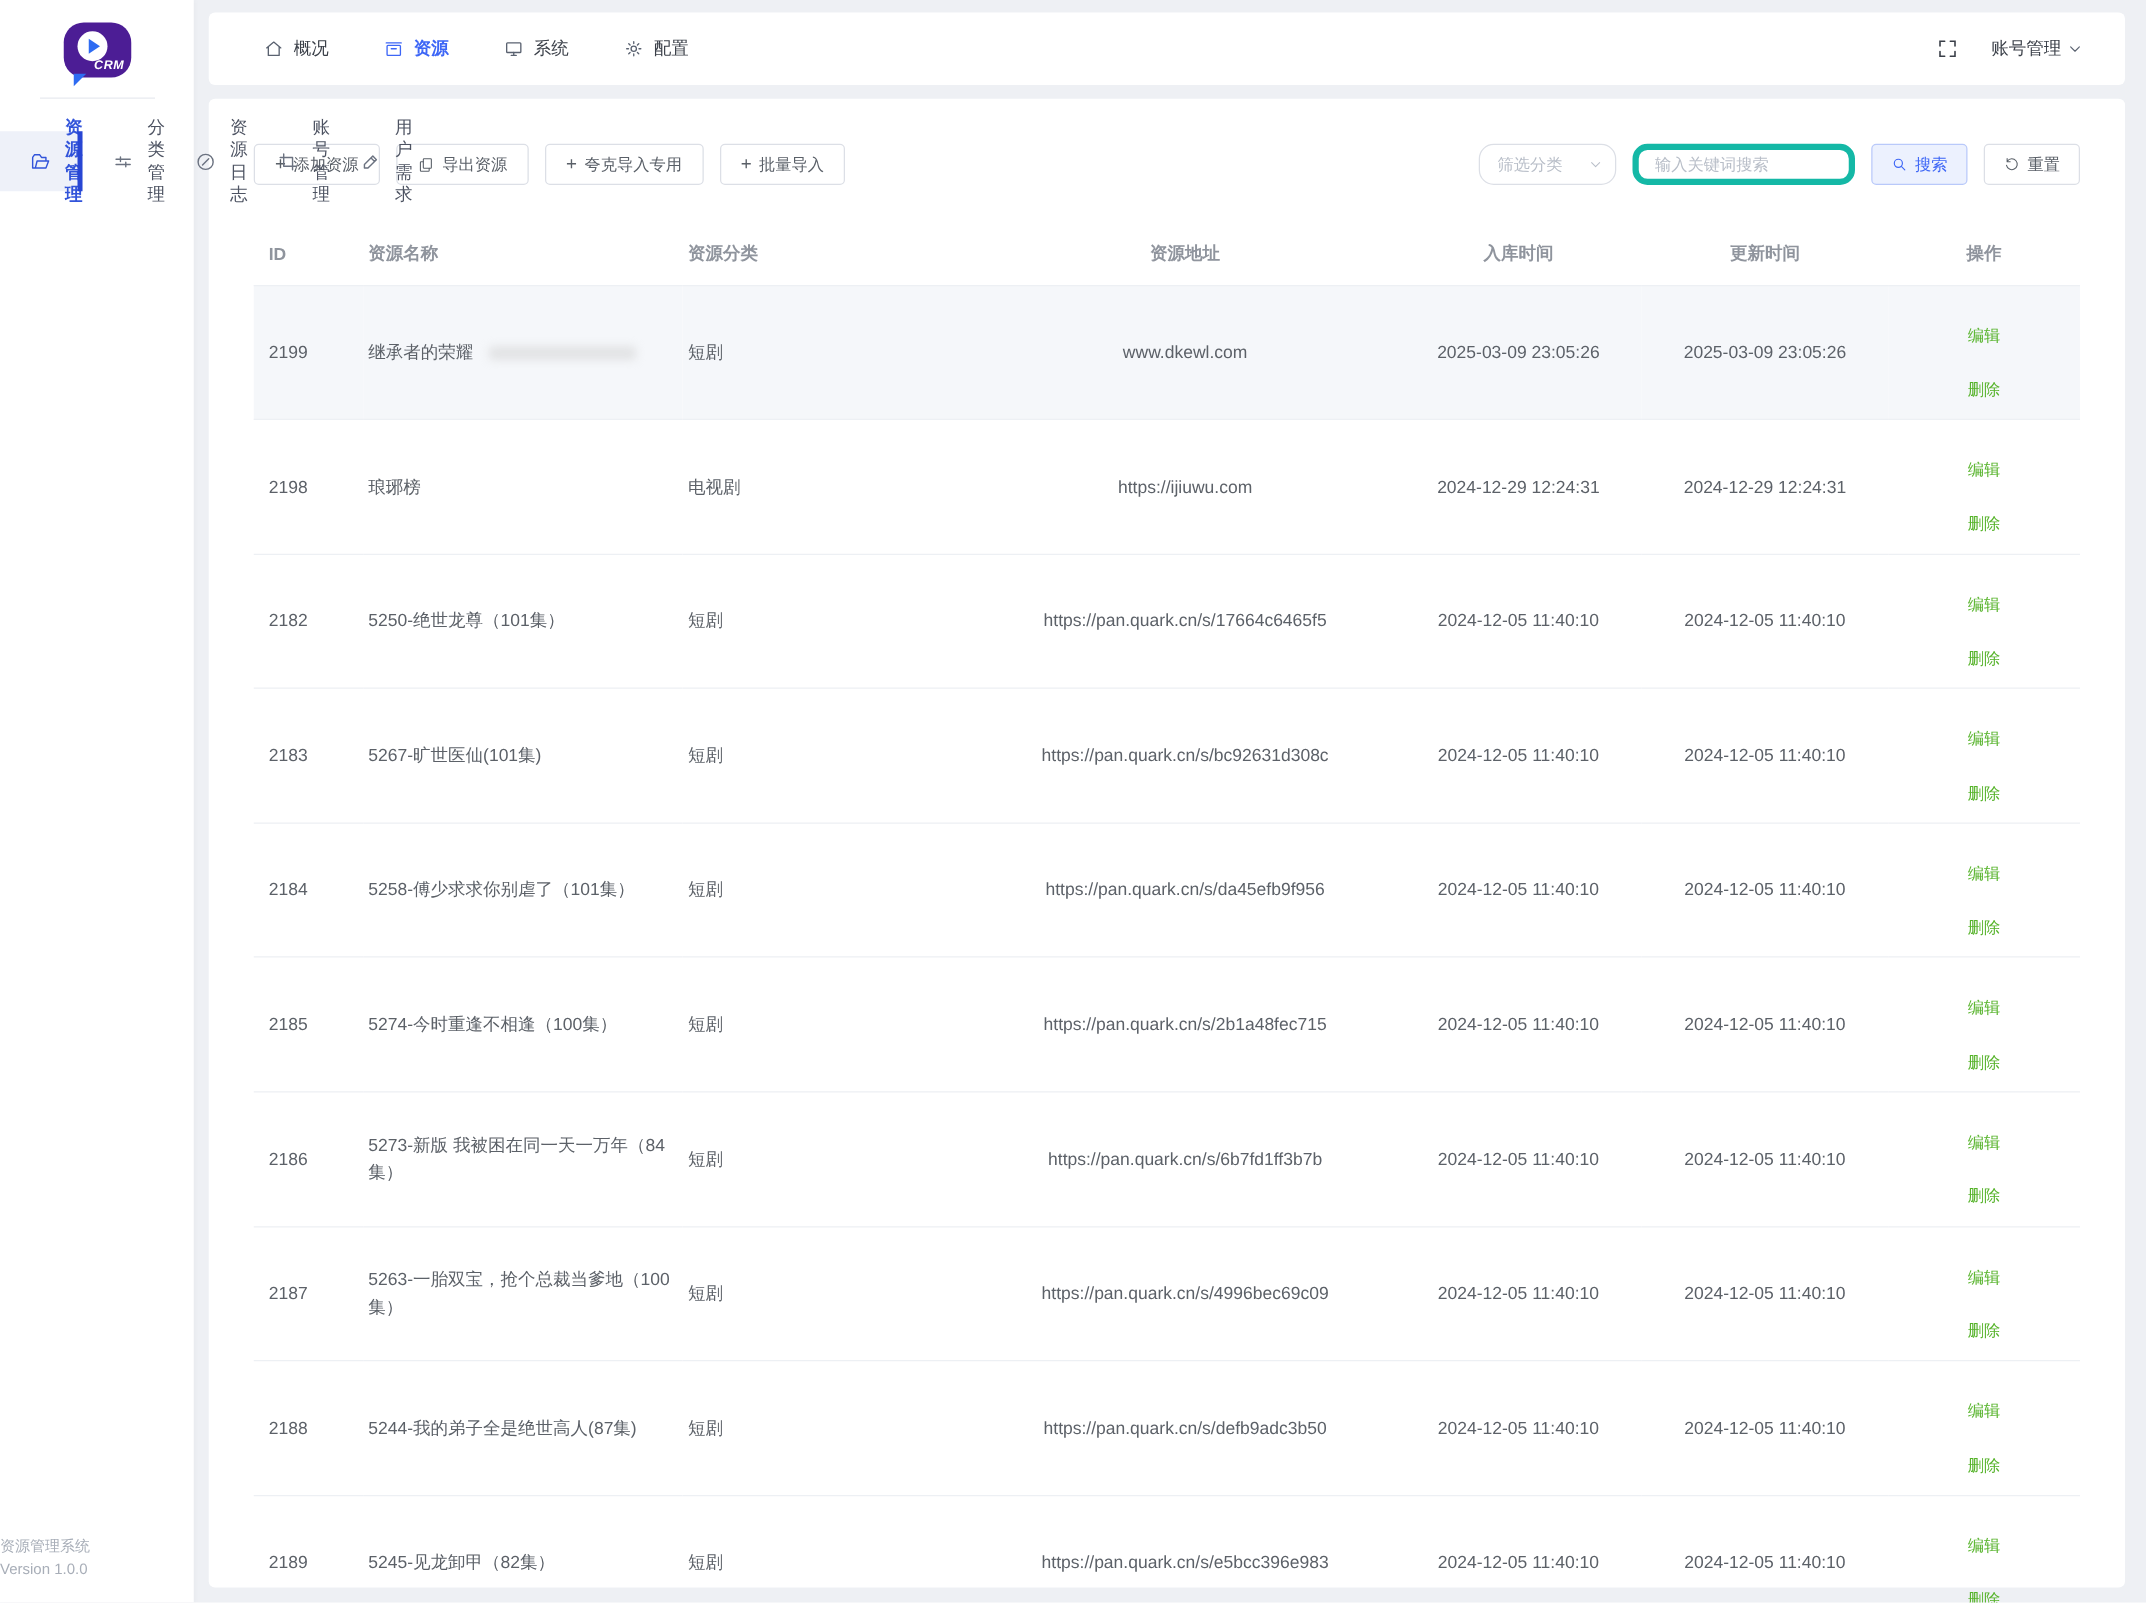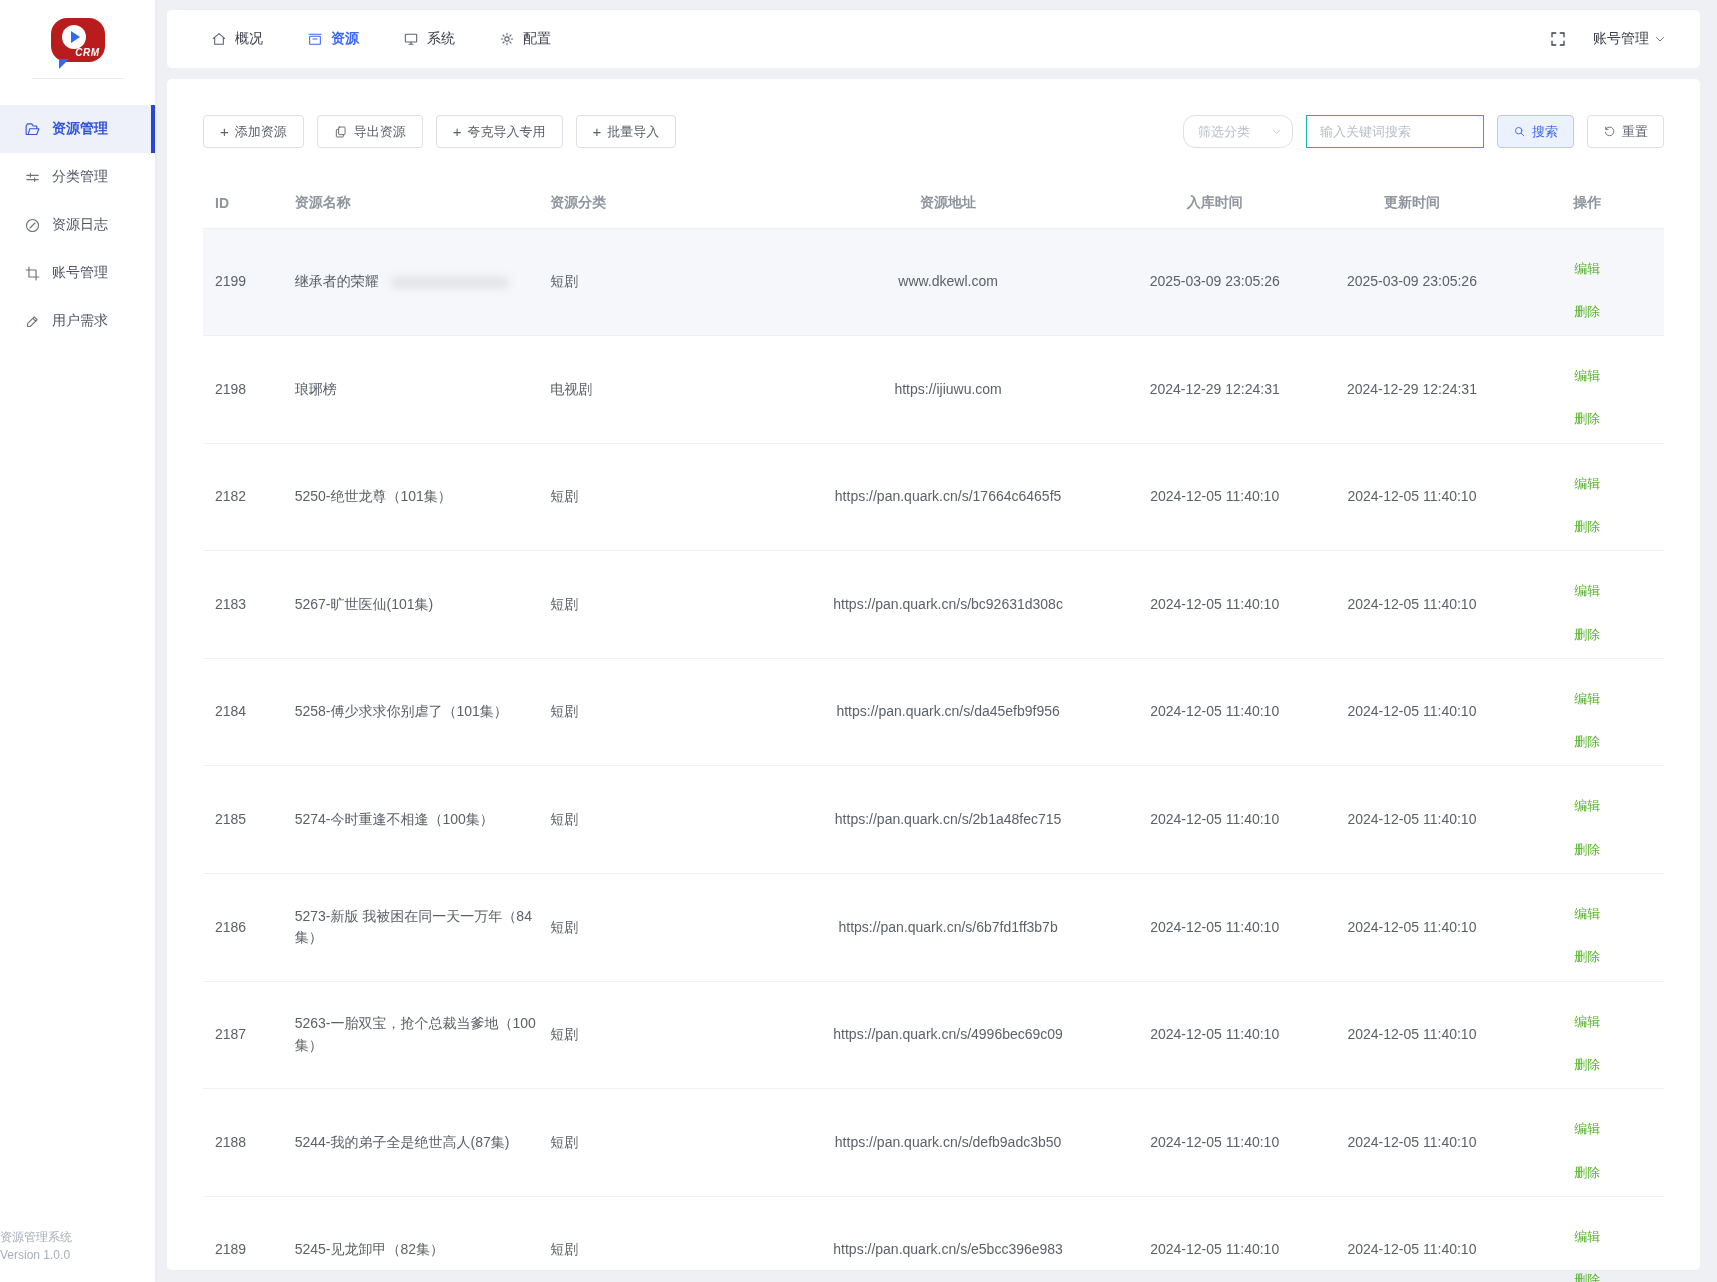--- a/index.html
+++ b/index.html
@@ -3,27 +3,27 @@
 <meta charset="utf-8">
 <style>
   * { margin:0; padding:0; box-sizing:border-box; }
   html,body { width:1717px; height:1282px; }
   body { font-family:"Liberation Sans","DejaVu Sans",sans-serif; background:#eef0f4; color:#606266; overflow:hidden; }
   .app { display:flex; width:1717px; height:1282px; }
 
   
   .sidebar { width:155px; background:#fff; height:100%; display:flex; flex-direction:column; flex-shrink:0; box-shadow:1px 0 4px rgba(0,0,0,.03); }
   .logo-wrap { padding:18px 0 12px; display:flex; flex-direction:column; align-items:center; }
-  .logo-bubble { position:relative; width:54px; height:44px; background:#b91c1c; border-radius:16px 16px 16px 16px; }
+  .logo-bubble { position:relative; width:54px; height:44px; background:#4c1d95; border-radius:16px 16px 16px 16px; }
   .logo-bubble::after { content:""; position:absolute; left:8px; bottom:-7px; width:0; height:0; border-left:10px solid #2e6bf2; border-bottom:10px solid transparent; }
   .logo-ring { position:absolute; top:7px; left:11px; width:24px; height:24px; border-radius:50%; background:#fff; display:flex; align-items:center; justify-content:center; }
   .logo-play { width:0; height:0; border-left:9px solid #2e6bf2; border-top:6px solid transparent; border-bottom:6px solid transparent; margin-left:3px; }
   .logo-text { position:absolute; right:5px; bottom:4px; color:#fff; font-size:10px; font-weight:bold; font-style:italic; letter-spacing:.5px; }
   .logo-divider { width:92px; height:1px; background:#e8eaef; margin-top:16px; }
-  .menu { margin-top:14px; display:flex; flex-direction:column; }
+  .menu { margin-top:14px; display:flex; flex-direction:row; }
   .menu-item { position:relative; height:48px; display:flex; align-items:center; gap:11px; padding-left:24px; font-size:14px; color:#4d5362; cursor:pointer; }
   .menu-item svg { width:17px; height:17px; stroke:#6b7280; stroke-width:1.6; fill:none; stroke-linecap:round; stroke-linejoin:round; flex-shrink:0; }
   .menu-item.active { background:#eef1f9; color:#3254da; font-weight:bold; }
   .menu-item.active svg { stroke:#3254da; }
   .menu-item.active::after { content:""; position:absolute; right:0; top:0; width:4px; height:100%; background:#2846d4; }
   .side-footer { margin-top:auto; padding:0 0 18px; text-align:left; color:#a8aeb8; font-size:12px; line-height:1.5; }
 
   
   .main { flex:1; display:flex; flex-direction:column; padding:10px 17px 12px 12px; gap:11px; min-width:0; }
 
@@ -44,21 +44,21 @@
   .card { background:#fff; border-radius:5px; flex:1; min-height:0; display:flex; flex-direction:column; padding:36px 36px 14px; }
 
   .toolbar { display:flex; align-items:flex-start; justify-content:space-between; flex-shrink:0; }
   .btn-group { display:flex; gap:13px; }
   .btn { height:33px; display:inline-flex; align-items:center; gap:6px; padding:0 16px; background:#fff; border:1px solid #dcdfe6; border-radius:4px; font-size:13px; color:#5a6068; cursor:pointer; font-family:inherit; }
   .btn .plus { font-size:15px; color:#5a6068; line-height:1; }
   .btn svg { width:14px; height:14px; stroke:#5a6068; stroke-width:1.5; fill:none; stroke-linecap:round; stroke-linejoin:round; }
   .filters { display:flex; gap:13px; align-items:center; }
   .select-box { width:110px; height:33px; border:1px solid #dcdfe6; border-radius:12px; display:flex; align-items:center; justify-content:space-between; padding:0 10px 0 14px; font-size:13px; color:#b8bec8; cursor:pointer; background:#fff; }
   .select-box svg { width:11px; height:11px; stroke:#b8bec8; stroke-width:1.8; fill:none; stroke-linecap:round; stroke-linejoin:round; }
-  .kw-input { width:178px; height:33px; border:1px solid #14b8a6; border-radius:0; padding:0 13px; font-size:13px; color:#1d4ed8; font-family:inherit; outline:none; }
+  .kw-input { width:178px; height:33px; border:5px solid #14b8a6; border-radius:12px; padding:0 13px; font-size:13px; color:#1d4ed8; font-family:inherit; outline:none; }
   .kw-input::placeholder { color:#b8bec8; }
   .btn-search { height:33px; display:inline-flex; align-items:center; gap:6px; padding:0 15px; background:#ecf1fe; border:1px solid #b9c9fa; border-radius:4px; font-size:13px; color:#3d66f6; cursor:pointer; font-family:inherit; }
   .btn-search svg { width:13px; height:13px; stroke:#3d66f6; stroke-width:1.7; fill:none; stroke-linecap:round; }
   .btn-reset { height:33px; display:inline-flex; align-items:center; gap:6px; padding:0 15px; background:#fff; border:1px solid #dcdfe6; border-radius:4px; font-size:13px; color:#5a6068; cursor:pointer; font-family:inherit; }
   .btn-reset svg { width:13px; height:13px; stroke:#5a6068; stroke-width:1.6; fill:none; stroke-linecap:round; stroke-linejoin:round; }
 
   
   table { width:100%; border-collapse:collapse; margin-top:30px; table-layout:fixed; }
   thead th { font-size:14px; font-weight:bold; color:#8f949d; text-align:left; height:50px; border-bottom:1px solid #edf0f4; padding:0 4px; }
   th.t-center, td.t-center { text-align:center; }

